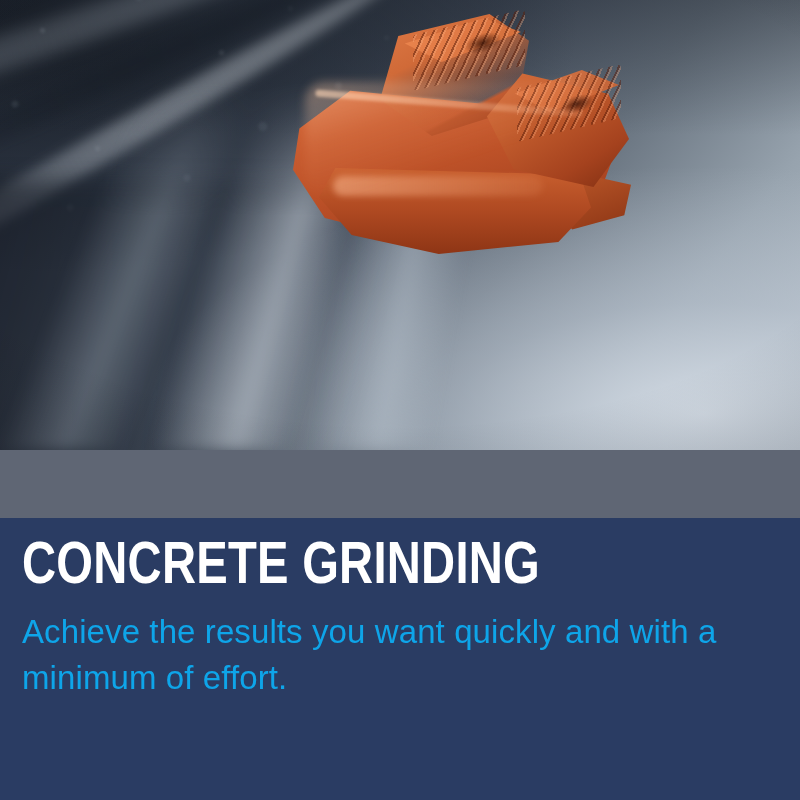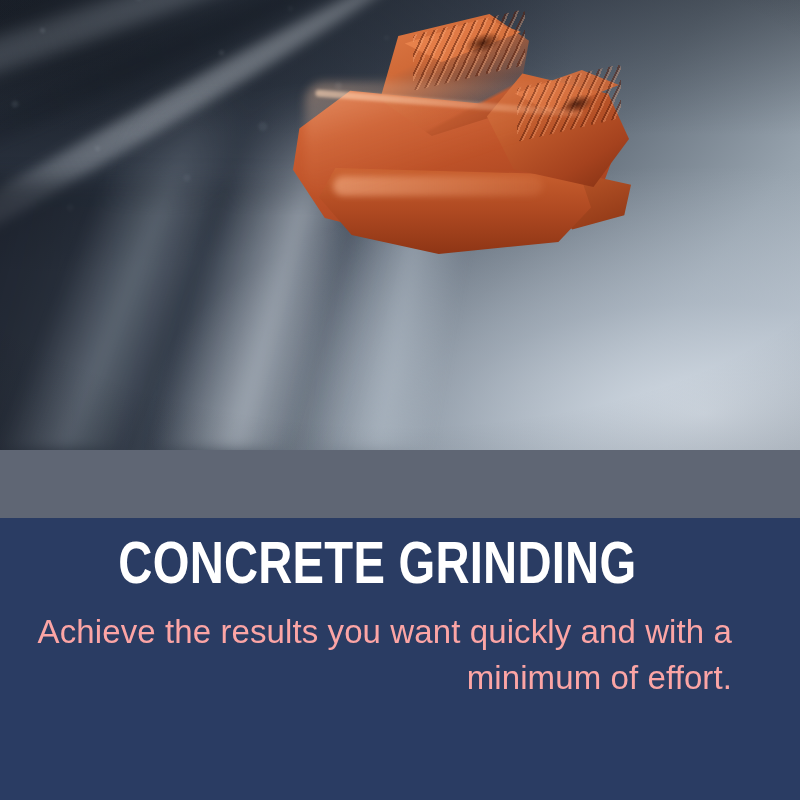--- a/index.html
+++ b/index.html
@@ -135,21 +135,21 @@
       filter:blur(5px);border-radius:20px;}
   .t-edge{left:30px;top:92px;width:268px;height:7px;border-radius:8px;
       background:linear-gradient(90deg,rgba(255,214,182,.62),rgba(255,190,150,.14));
       transform:rotate(4.5deg);filter:blur(1.6px);}
 
   
   .gray-band{position:absolute;left:0;top:450px;width:800px;height:68px;}
 
   
   .panel{position:absolute;left:0;top:518px;width:800px;height:282px;}
-  .panel-inner{position:absolute;left:22px;top:14px;right:10px;text-align:right;}
+  .panel-inner{position:absolute;left:22px;top:14px;right:10px;}
 
   .title{margin:0;color:#ffffff;font-weight:700;font-size:59px;line-height:1.06;
          letter-spacing:.3px;transform:scaleX(.80);transform-origin:left center;
          white-space:nowrap;font-family:"Liberation Sans","DejaVu Sans",sans-serif;}
   .subtitle{margin:14px 0 0 0;color:#dfe4ee;font-weight:400;font-size:33px;
             line-height:1.42;letter-spacing:.1px;max-width:710px;
             font-family:"Liberation Sans","DejaVu Sans",sans-serif;}
 </style>
 </head>
 <body>
@@ -191,17 +191,17 @@
     </div>
 
     <div class="vignette"></div>
   </div>
 
   <div class="gray-band" style="background: rgb(95, 102, 116);"></div>
 
   <div class="panel" style="background: rgb(42, 60, 99);">
     <div class="panel-inner">
       <h1 class="title" style="color: rgb(255, 255, 255);">CONCRETE GRINDING</h1>
-      <p class="subtitle" style="color: #fca5a5;">Achieve the results you want quickly and with a minimum of effort.</p>
+      <p class="subtitle" style="color: #0ea5e9;">Achieve the results you want quickly and with a minimum of effort.</p>
     </div>
   </div>
 
 </div>
 
 </body></html>

